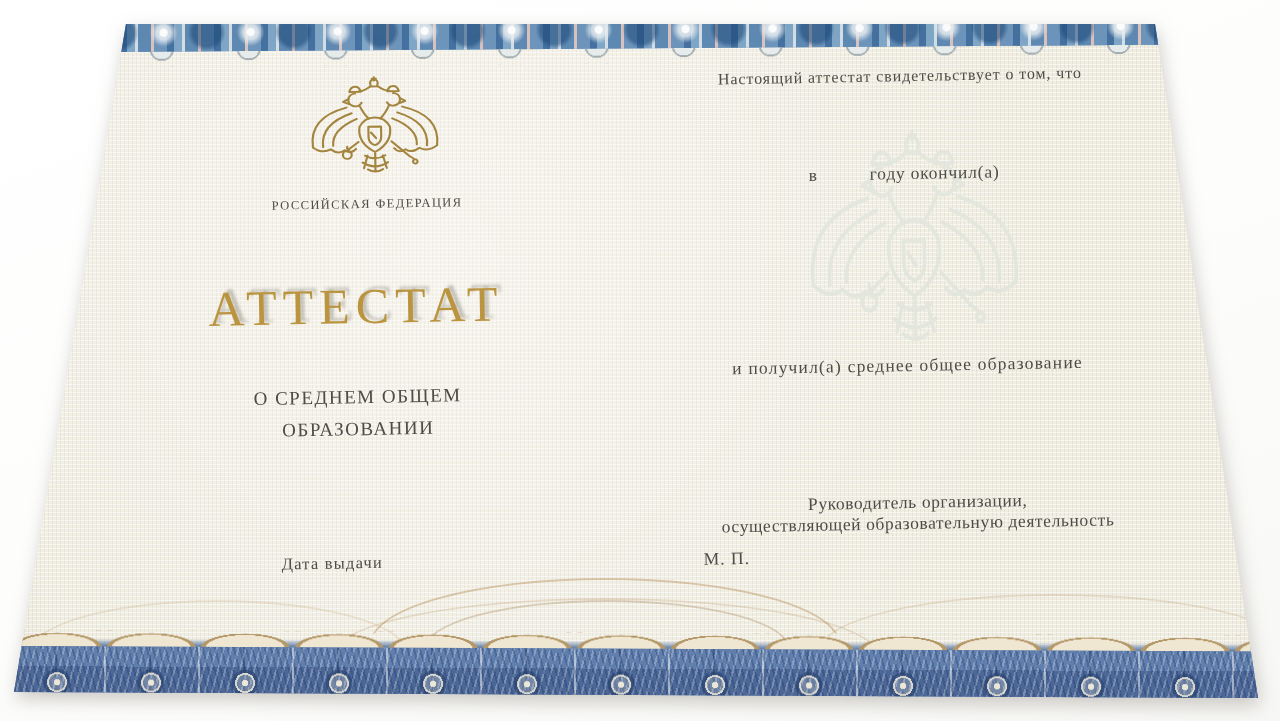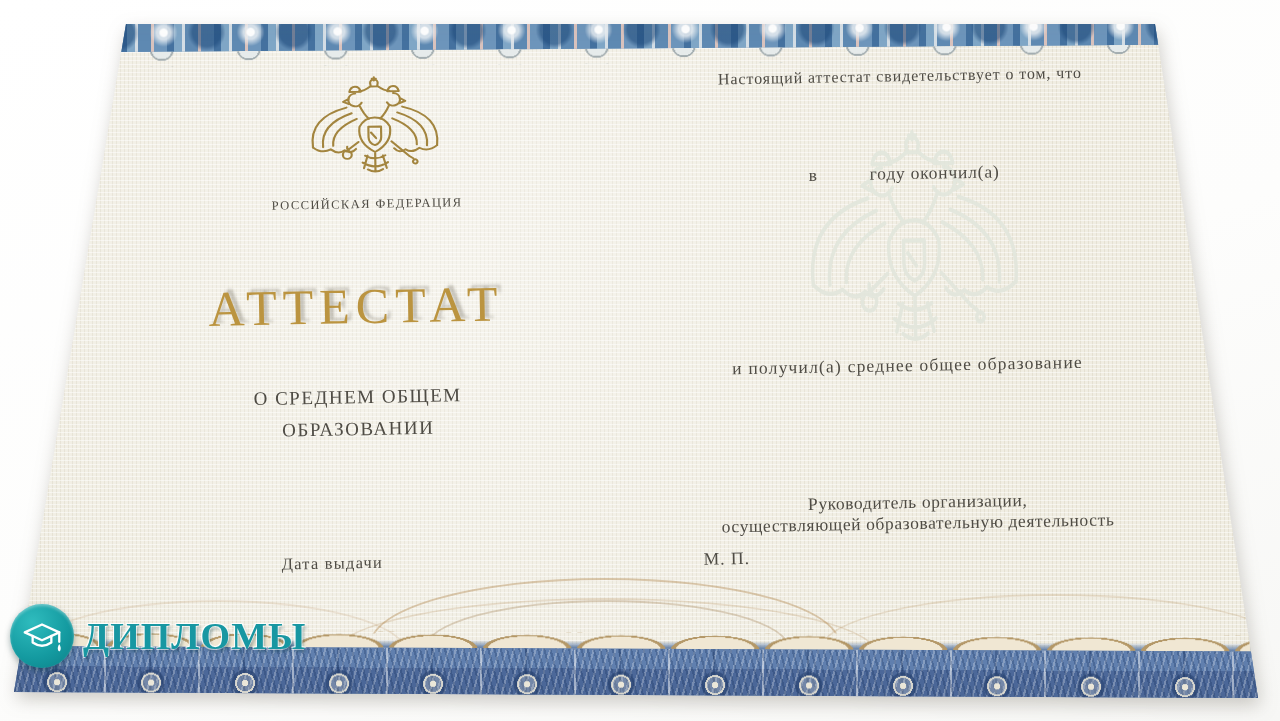--- a/index.html
+++ b/index.html
@@ -182,21 +182,13 @@
           <div>осуществляющей образовательную деятельность</div>
         </div>
 
         <div class="stamp">М. П.</div>
 
         <div class="date">Дата выдачи</div>
       </div>
     </div>
   </div>
 
-  <div class="brand">
-    <div class="brand-badge">
-      <svg viewBox="0 0 64 64">
-          <use href="#cap"></use>
-        </svg>
-    </div>
-    <div class="brand-text">ДИПЛОМЫ</div>
-  </div>
 </div>
 
 </body></html>

